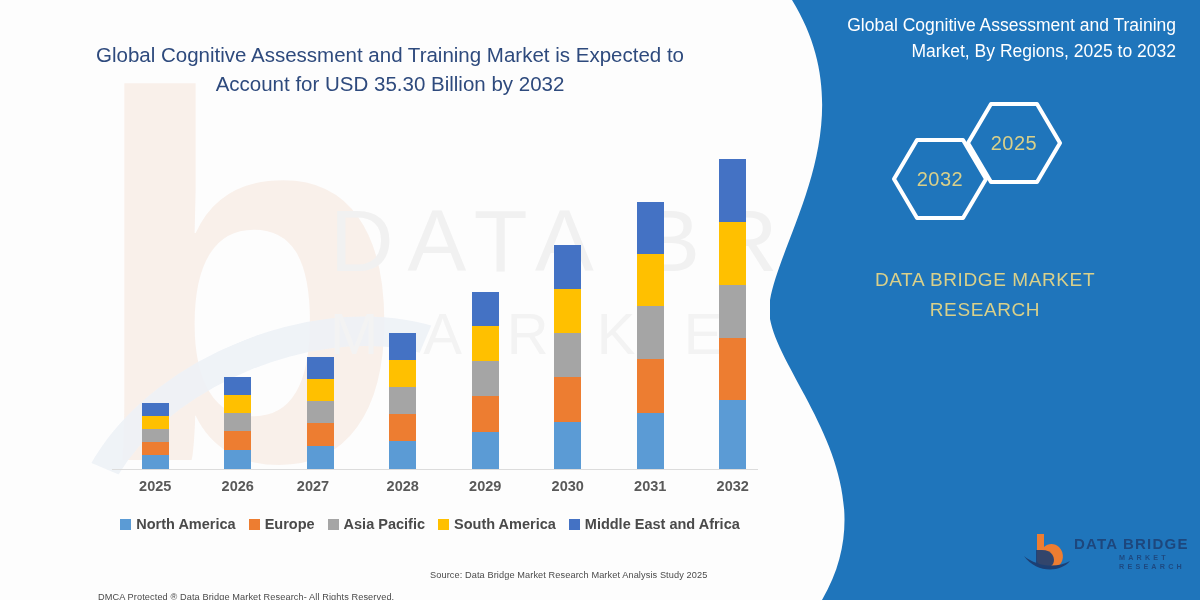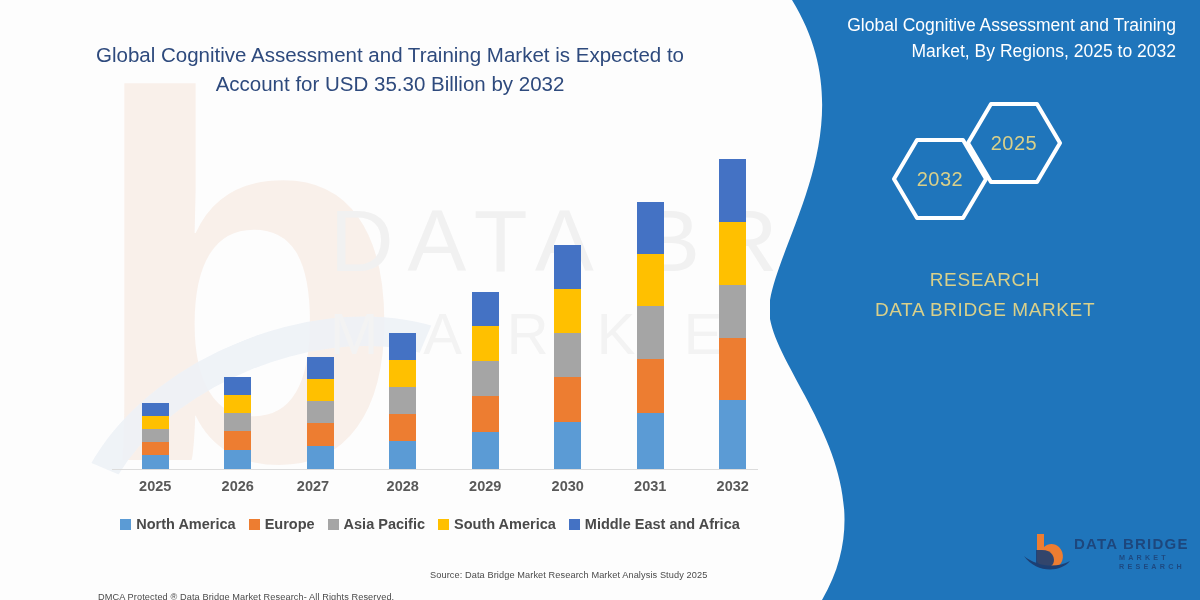--- a/index.html
+++ b/index.html
@@ -196,22 +196,22 @@
       </div>
       <div class="hex hex-2025">
         <svg viewBox="0 0 100 86">
           <polygon points="27,4 73,4 96,43 73,82 27,82 4,43" fill="none" stroke="#ffffff" stroke-width="4" stroke-linejoin="round"></polygon>
         </svg>
         <span>2025</span>
       </div>
     </div>
 
     <div class="brand">
+      <div>DATA BRIDGE MARKET</div>
       <div>RESEARCH</div>
-      <div>DATA BRIDGE MARKET</div>
     </div>
   </div>
 
   <div class="logo">
     <svg viewBox="0 0 170 46">
       <path d="M14 4 L22 4 L22 17 C26 13 33 13 37 17 C43 23 42 33 35 37 C28 41 18 38 15 31 L15 4 Z" fill="#ed7d31"></path>
       <path d="M2 26 C14 36 34 39 48 31 C38 43 14 43 2 26 Z" fill="#1d3f73"></path>
       <path d="M20 20 C30 20 34 28 31 34 C27 40 17 39 14 33 L14 20 Z" fill="#1d3f73" opacity=".9"></path>
     </svg>
     <div class="l1">DATA BRIDGE</div>

